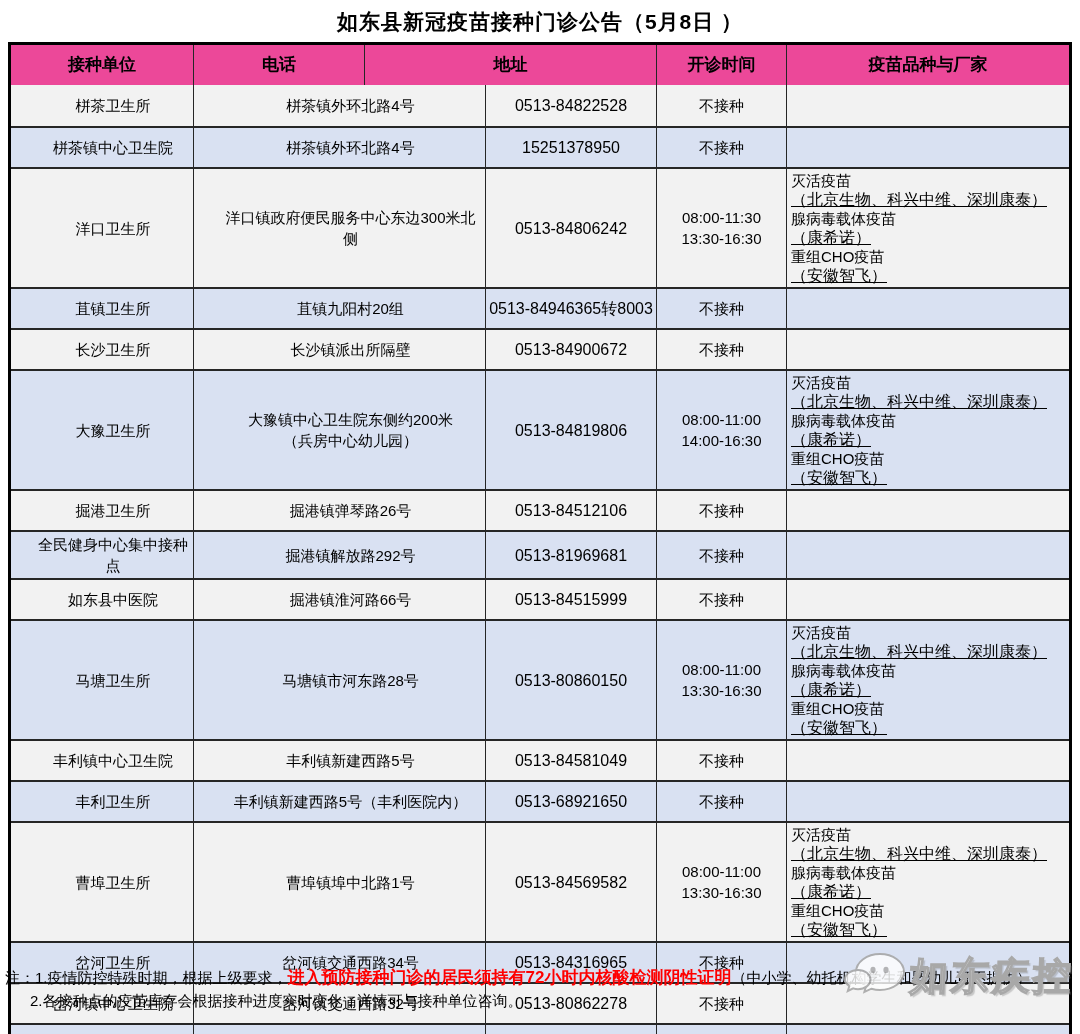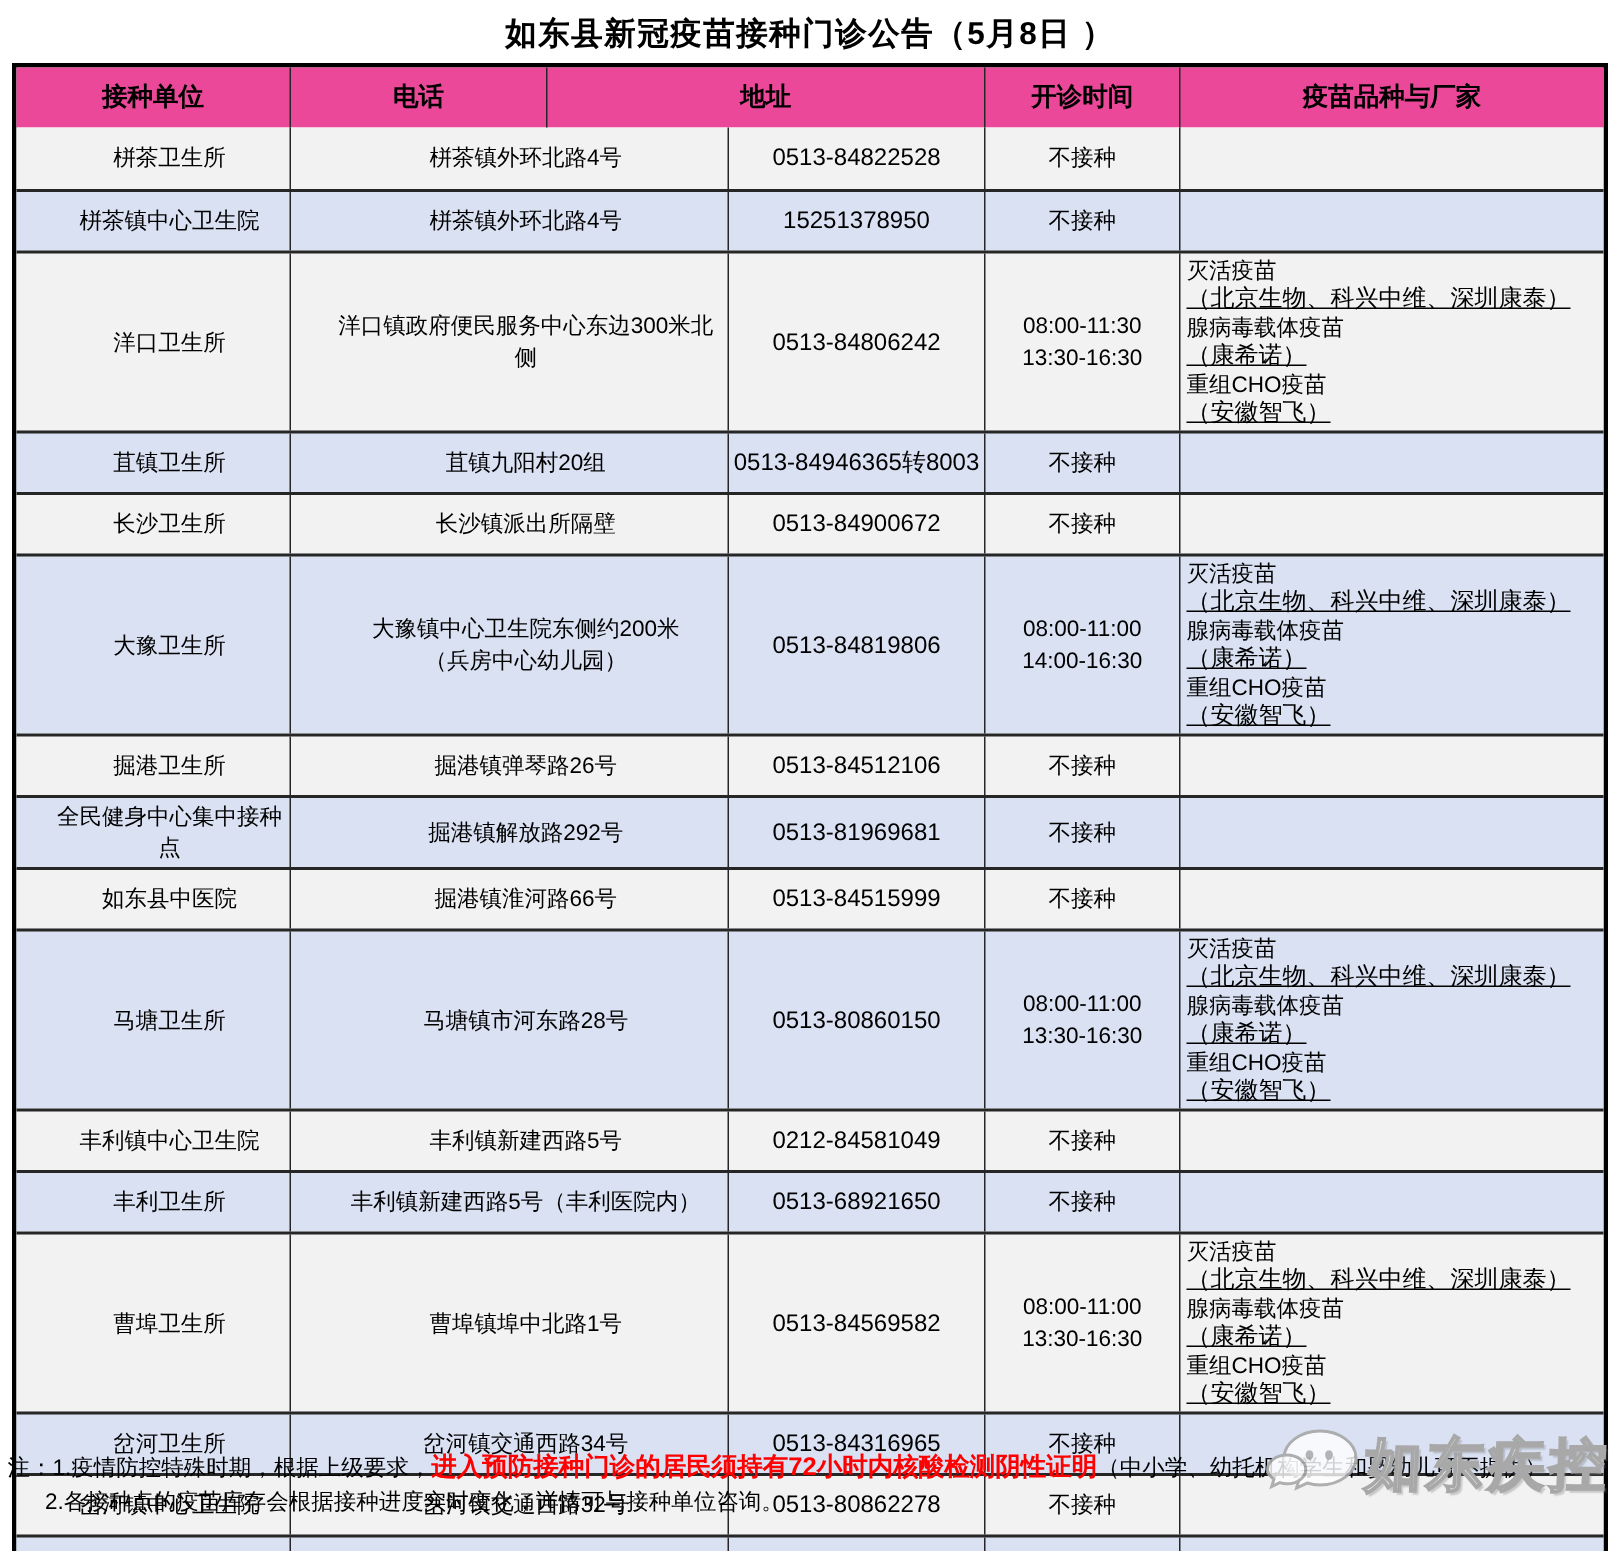--- a/index.html
+++ b/index.html
@@ -270,21 +270,21 @@
         </div>
       </div>
       <div class="tr gray">
         <div class="td unit c0">
           <div class="">丰利镇中心卫生院</div>
         </div>
         <div class="td addr c1">
           <div class="">丰利镇新建西路5号</div>
         </div>
         <div class="td phone c2">
-          <div class="">0212-84581049</div>
+          <div class="">0513-84581049</div>
         </div>
         <div class="td hours c3">
           <div class="">不接种</div>
         </div>
         <div class="td vacc c4"></div>
       </div>
       <div class="tr blue">
         <div class="td unit c0">
           <div class="">丰利卫生所</div>
         </div>

